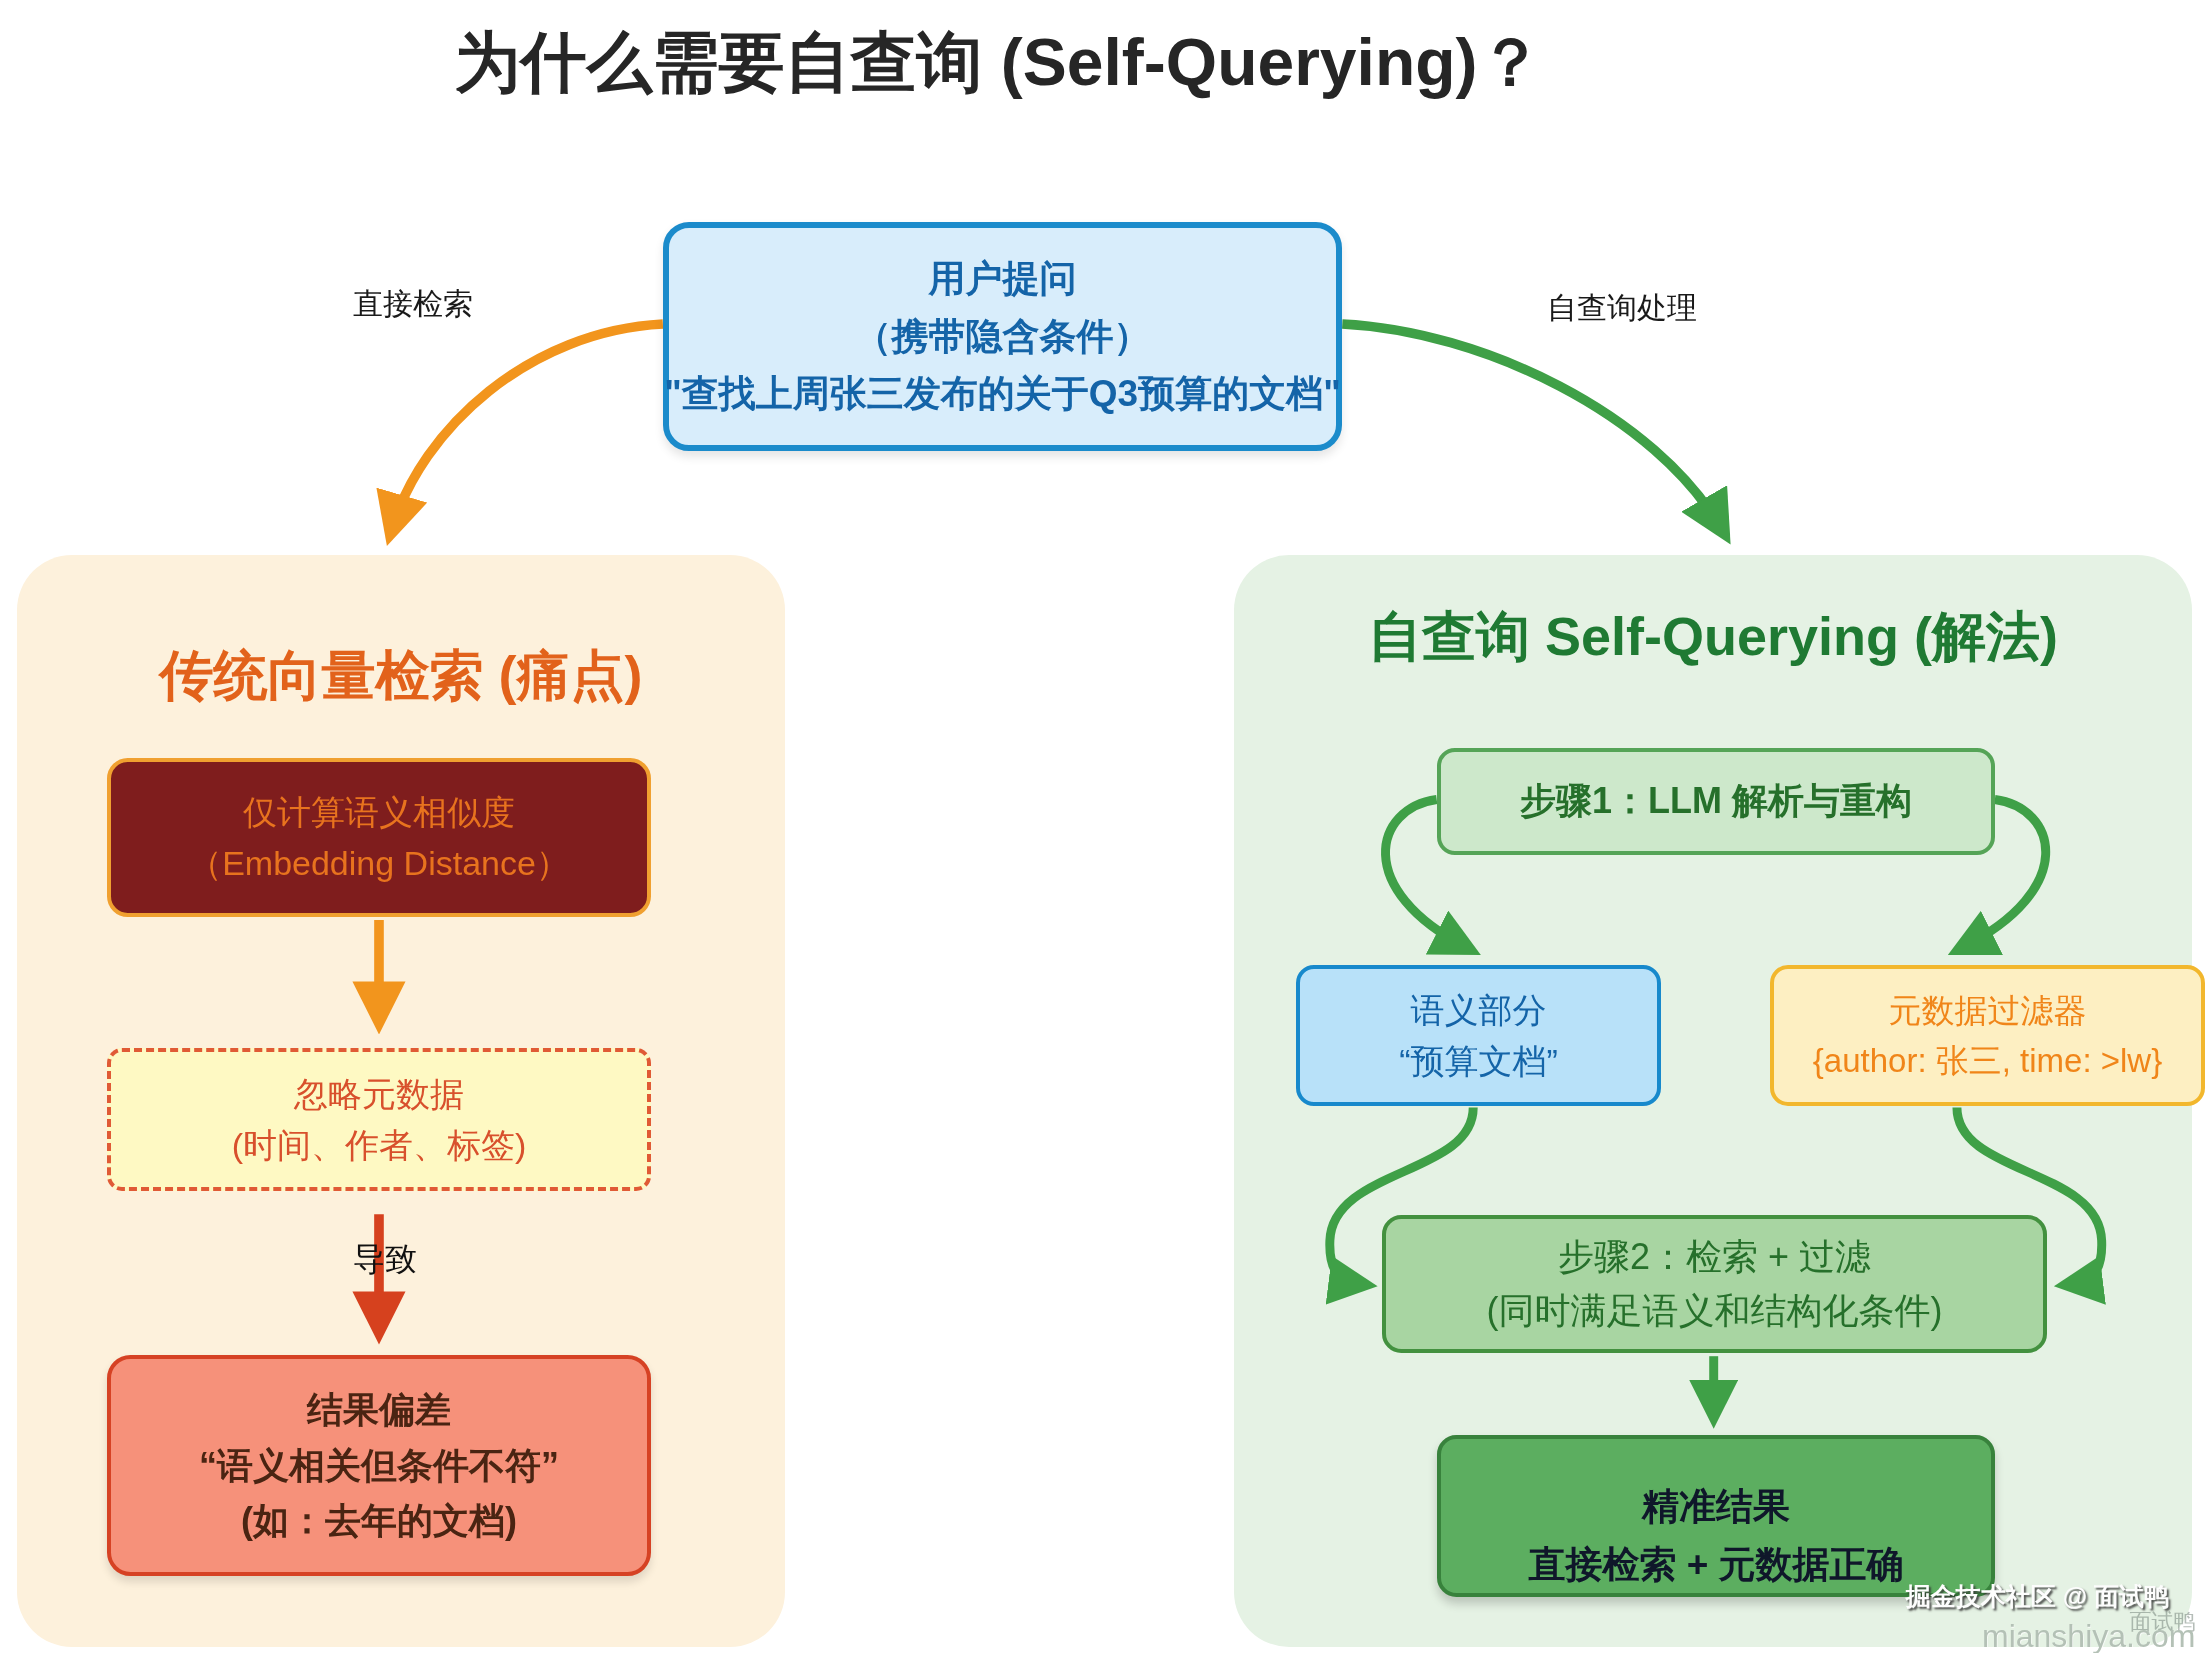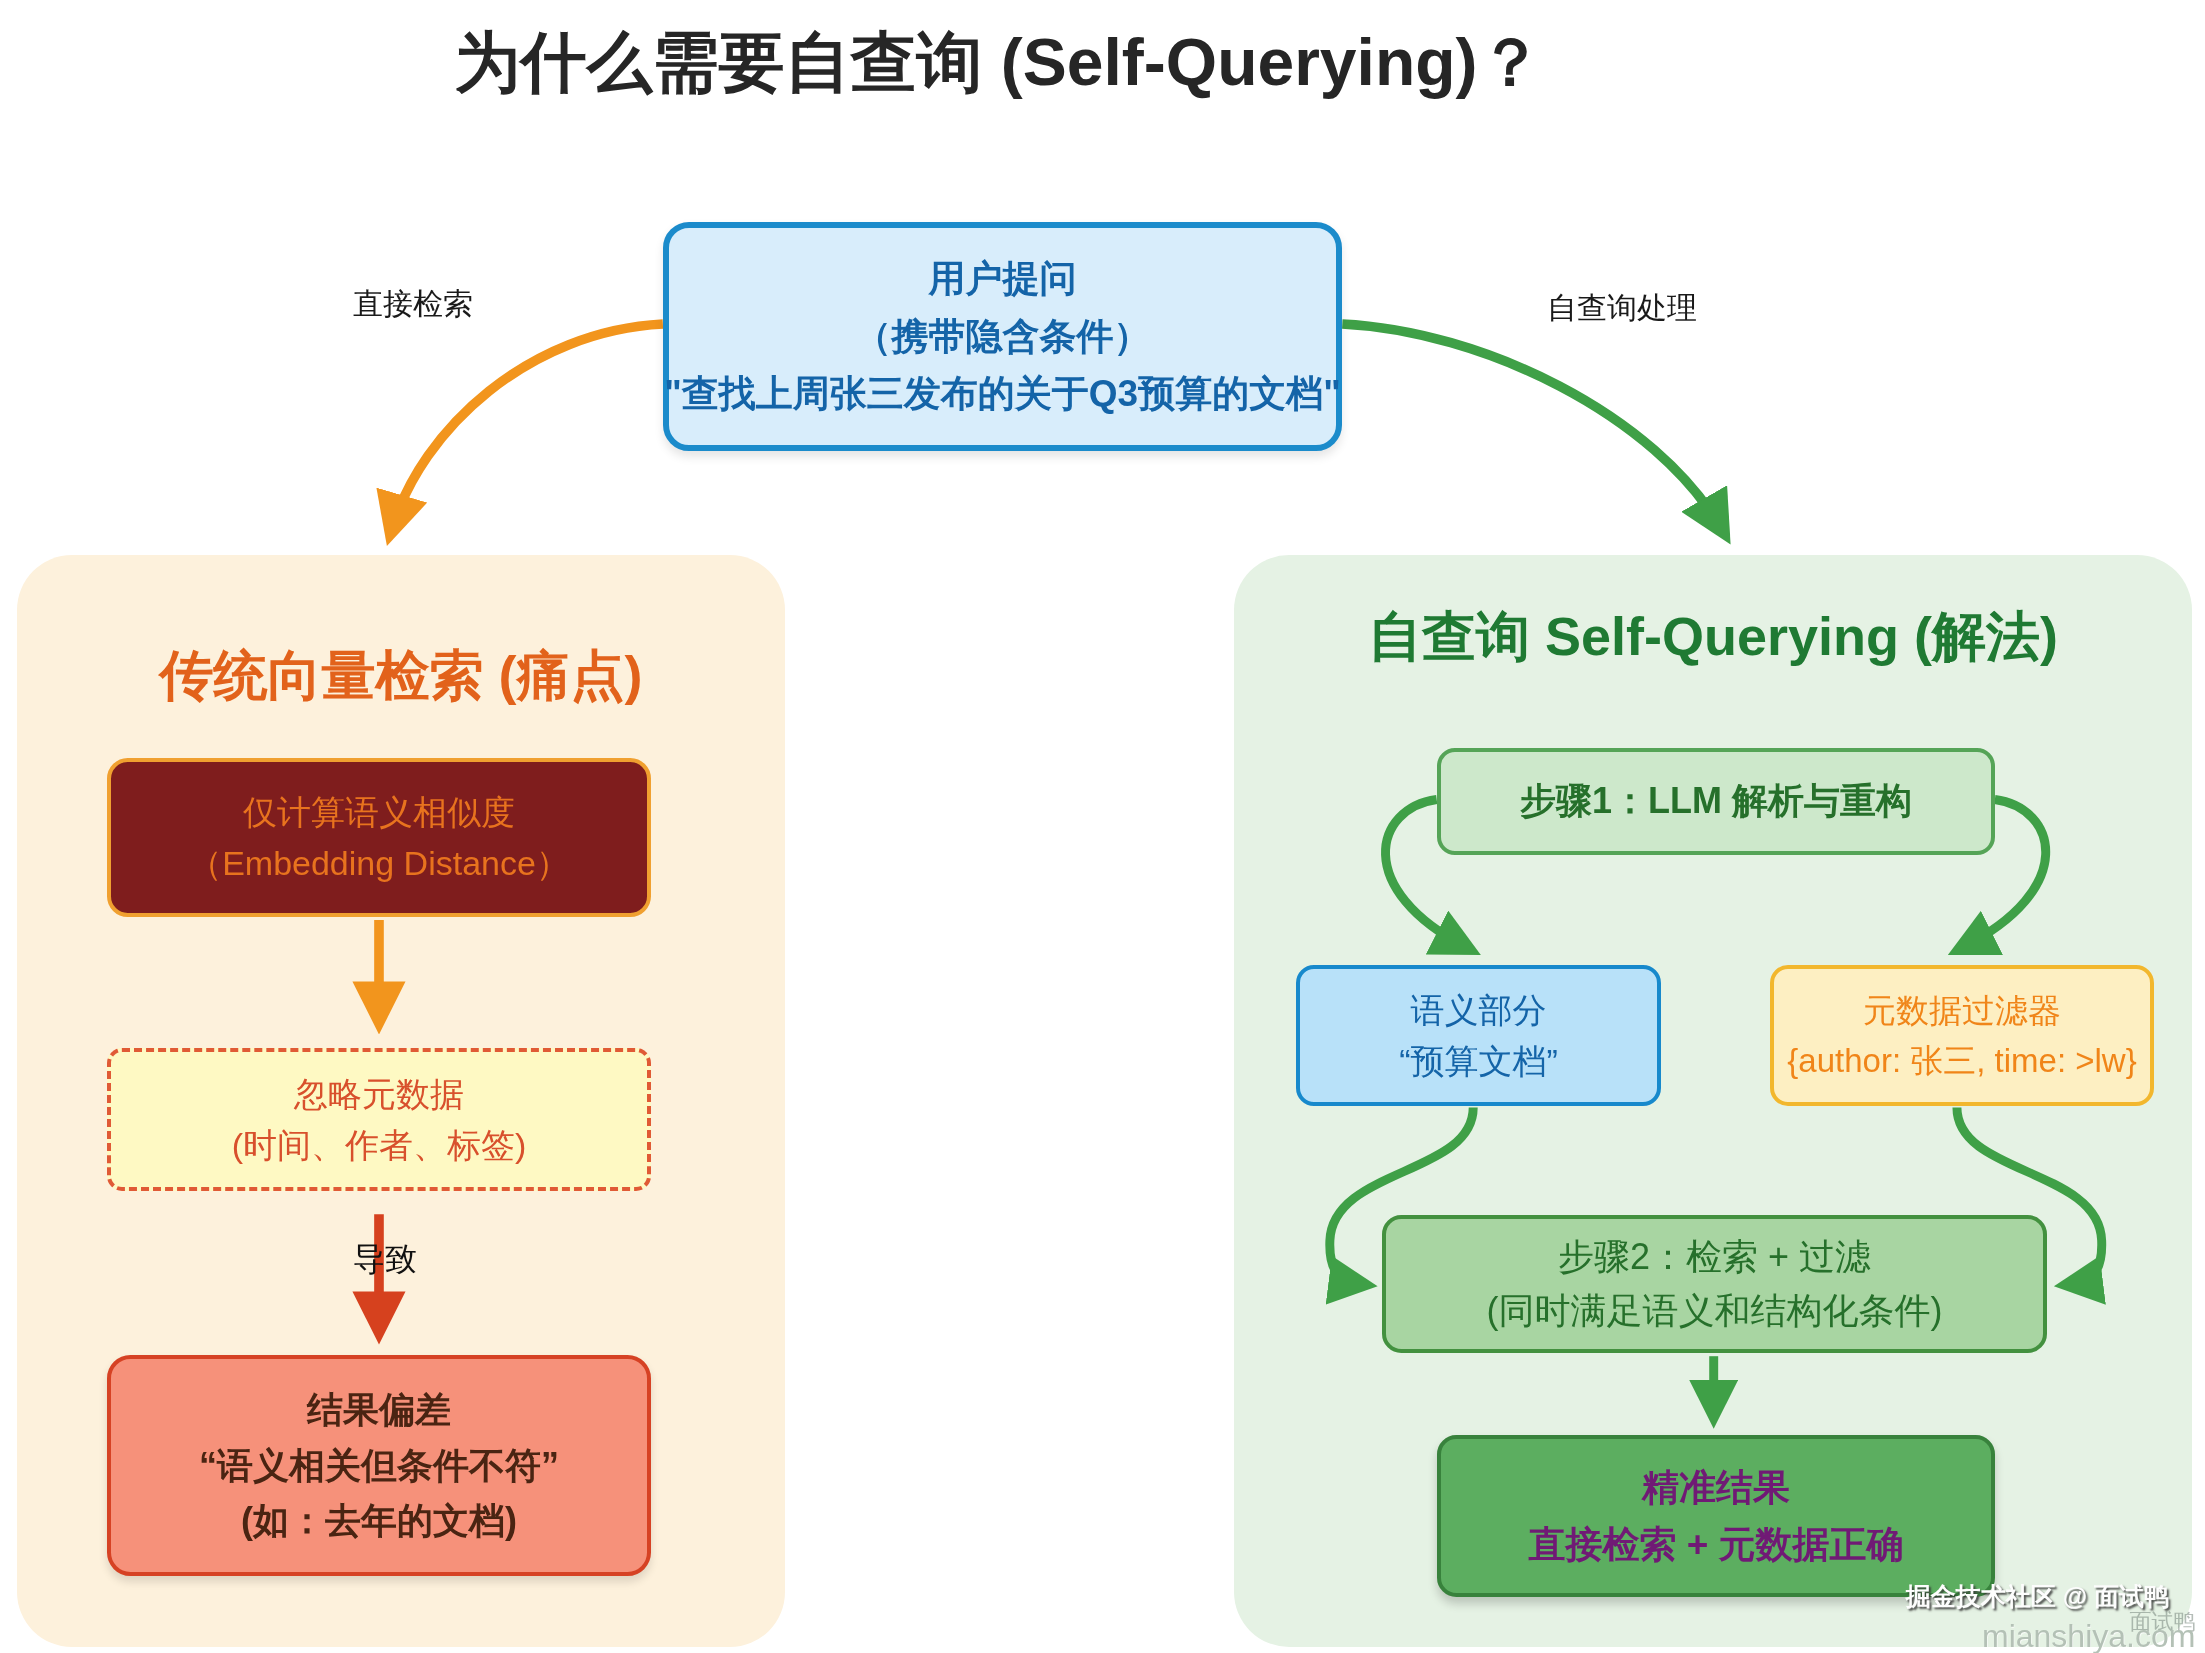--- a/index.html
+++ b/index.html
@@ -38,27 +38,27 @@
       border:4.8px dashed #E05A35;border-radius:15px;color:#D8502C;font-size:34px;line-height:1.5;}
   #biased-result-box{left:107px;top:1355px;width:544px;height:221px;background:#F6917A;
       border:4.8px solid #D64224;border-radius:23.4px;color:#4A2412;font-weight:bold;
       font-size:36px;line-height:1.55;box-shadow:0 5.5px 8.3px rgba(0,0,0,.12);}
 
   
   #step1-box{left:1437px;top:748px;width:558px;height:107px;background:#CDE8CB;
       border:4.1px solid #55A457;border-radius:18px;color:#26702B;font-weight:bold;font-size:36px;}
   #semantic-box{left:1296px;top:965px;width:365px;height:141px;background:#B8E1F9;
       border:4.1px solid #1789CC;border-radius:18px;color:#1464A8;font-size:34px;line-height:1.5;}
-  #metadata-filter-box{left:1770px;top:965px;width:384px;height:141px;background:#FDEFC2;
+  #metadata-filter-box{left:1770px;top:965px;width:435px;height:141px;background:#FDEFC2;
       border:4.1px solid #F2B72D;border-radius:18px;color:#F08519;font-size:33px;line-height:1.5;}
   #step2-box{left:1382px;top:1215px;width:665px;height:138px;background:#A8D5A2;
       border:4.1px solid #43913F;border-radius:19.3px;color:#26702B;font-size:36px;line-height:1.5;}
   #final-result-box{left:1437px;top:1435px;width:558px;height:162px;background:#5CAE60;
-      border:4.1px solid #38823C;border-radius:19.3px;color:#701a75;font-weight:bold;
-      font-size:37px;line-height:1.55;box-shadow:0 6.9px 9.6px rgba(0,0,0,.18);}
+      border:4.1px solid #38823C;border-radius:19.3px;color:#0f172a;font-weight:bold;
+      font-size:37px;line-height:1.55;box-shadow:0 6.9px 9.6px rgba(0,0,0,.18);justify-content:flex-end;}
 
   #flow-arrows{position:absolute;left:0;top:0;z-index:3;}
 
   
   .wm{position:absolute;z-index:30;white-space:nowrap;}
   #watermark-community{right:36px;top:1580px;font-size:25px;font-weight:bold;color:#fdfdfd;
       text-shadow:2.1px 2.1px 2.1px rgba(50,50,50,.85);}
   #watermark-ghost{right:9.6px;top:1607px;font-size:22px;color:rgba(120,135,125,.55);margin-left:16px;}
   #watermark-site{right:9.6px;top:1618px;font-size:32px;color:#b4c1b6;
       text-shadow:0.7px 0.7px 0.7px rgba(255,255,255,.8);}

